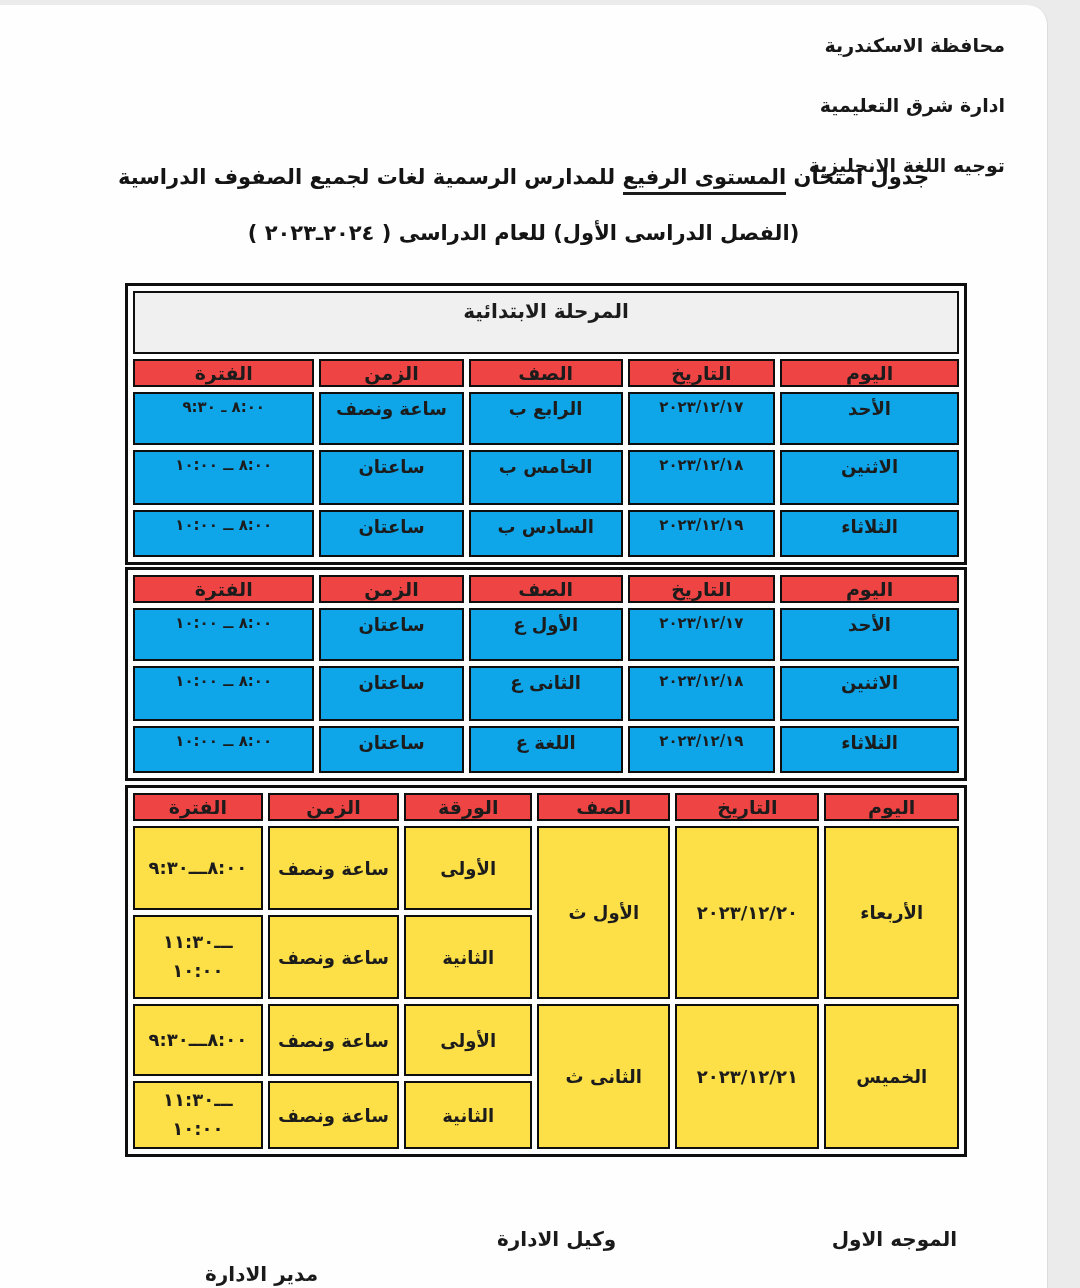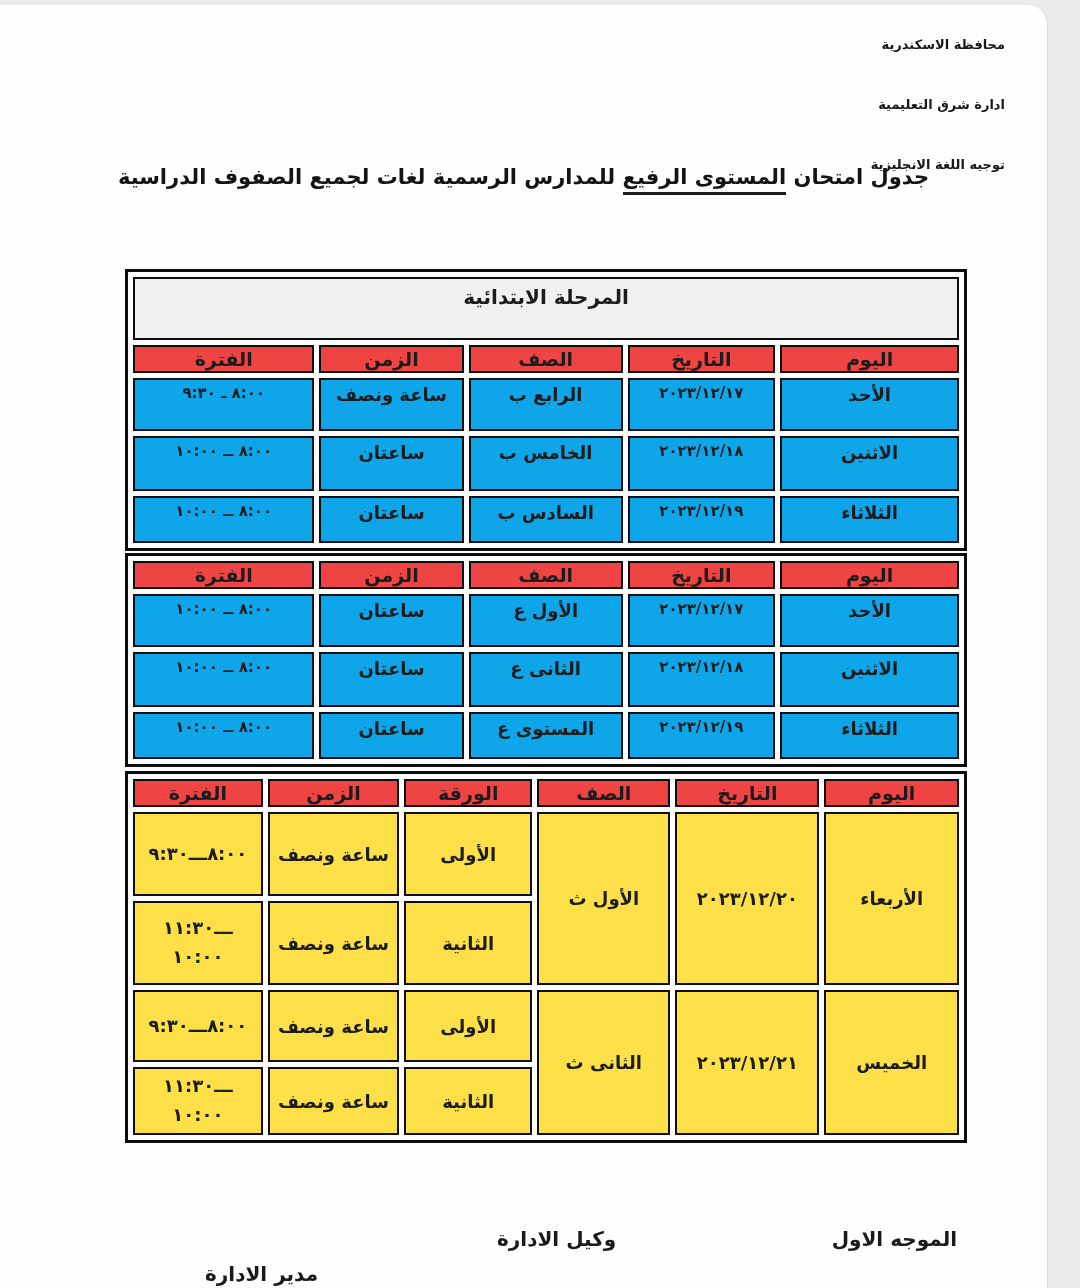--- a/index.html
+++ b/index.html
@@ -15,21 +15,21 @@
     background:#fefefe;
     border-top-right-radius:20px;
     border-right:1px solid #dcdcdc;
     overflow:hidden;
   }
 
   
   .gov{
     position:absolute;top:28px;right:42px;
     direction:rtl;text-align:right;
-    font-size:13px;font-weight:bold;color:#181818;
+    font-size:19px;font-weight:bold;color:#181818;
   }
   .gov .gov-line{display:block;line-height:24px;margin-bottom:36px;white-space:nowrap;}
 
   .logo{position:absolute;left:95px;top:40px;width:350px;height:115px;}
   .logo svg{position:absolute;left:0;top:0;}
   .logo-text{
     position:absolute;top:30px;left:0;width:100%;text-align:center;
     font-family:"DejaVu Serif", serif;font-weight:bold;
     font-size:26px;color:#4c4c4c;letter-spacing:1px;white-space:nowrap;
   }
@@ -37,21 +37,21 @@
   .title1,.title2{
     position:absolute;left:60px;right:60px;
     direction:rtl;text-align:center;
     font-size:21px;font-weight:bold;color:#141414;white-space:nowrap;
   }
   .title1{top:160px;}
   .title2{top:216px;}
   .u{border-bottom:3px solid #1b1b1b;padding-bottom:3px;}
 
   
-  .content{position:absolute;top:2px;left:125px;width:842px;}
+  .content{position:absolute;top:16px;left:125px;width:842px;}
   table.sched{
     width:100%;
     border:3px solid #0e0e0e;
     border-collapse:separate;border-spacing:5px 5px;
     direction:rtl;
     background:#fefefe;
   }
   table.sched th, table.sched td{
     border:2px solid #0e0e0e;
     text-align:center;font-weight:bold;color:#1c1c1c;
@@ -90,20 +90,21 @@
 <div class="sheet">
 
   <div class="gov">
     <span class="gov-line">محافظة الاسكندرية</span>
     <span class="gov-line">ادارة شرق التعليمية</span>
     <span class="gov-line">توجيه اللغة الانجليزية</span>
   </div>
 
 
   <div class="title1"><span>جدول امتحان </span><span class="u">المستوى الرفيع</span><span> للمدارس الرسمية لغات لجميع الصفوف الدراسية</span></div>
+  <div class="title2">(الفصل الدراسى الأول) للعام الدراسى ( ٢٠٢٤ـ٢٠٢٣ )</div>
 
   <div class="content">
 
     <table class="sched t12 t1">
       <colgroup>
           <col style="width:22.2%">
           <col style="width:18.3%">
           <col style="width:19.1%">
           <col style="width:17.9%">
           <col style="width:22.5%">
@@ -169,21 +170,21 @@
       <tr class="r2">
         <td>الاثنين</td>
         <td class="num">٢٠٢٣/١٢/١٨</td>
         <td>الثانى ع</td>
         <td>ساعتان</td>
         <td class="num">٨:٠٠ ــ ١٠:٠٠</td>
       </tr>
       <tr class="r3">
         <td>الثلاثاء</td>
         <td class="num">٢٠٢٣/١٢/١٩</td>
-        <td>المستوى ع</td>
+        <td>اللغة ع</td>
         <td>ساعتان</td>
         <td class="num">٨:٠٠ ــ ١٠:٠٠</td>
       </tr>
     </tbody>
       </table>
 
     <table class="sched t3">
       <colgroup>
           <col style="width:16.8%">
           <col style="width:18%">

